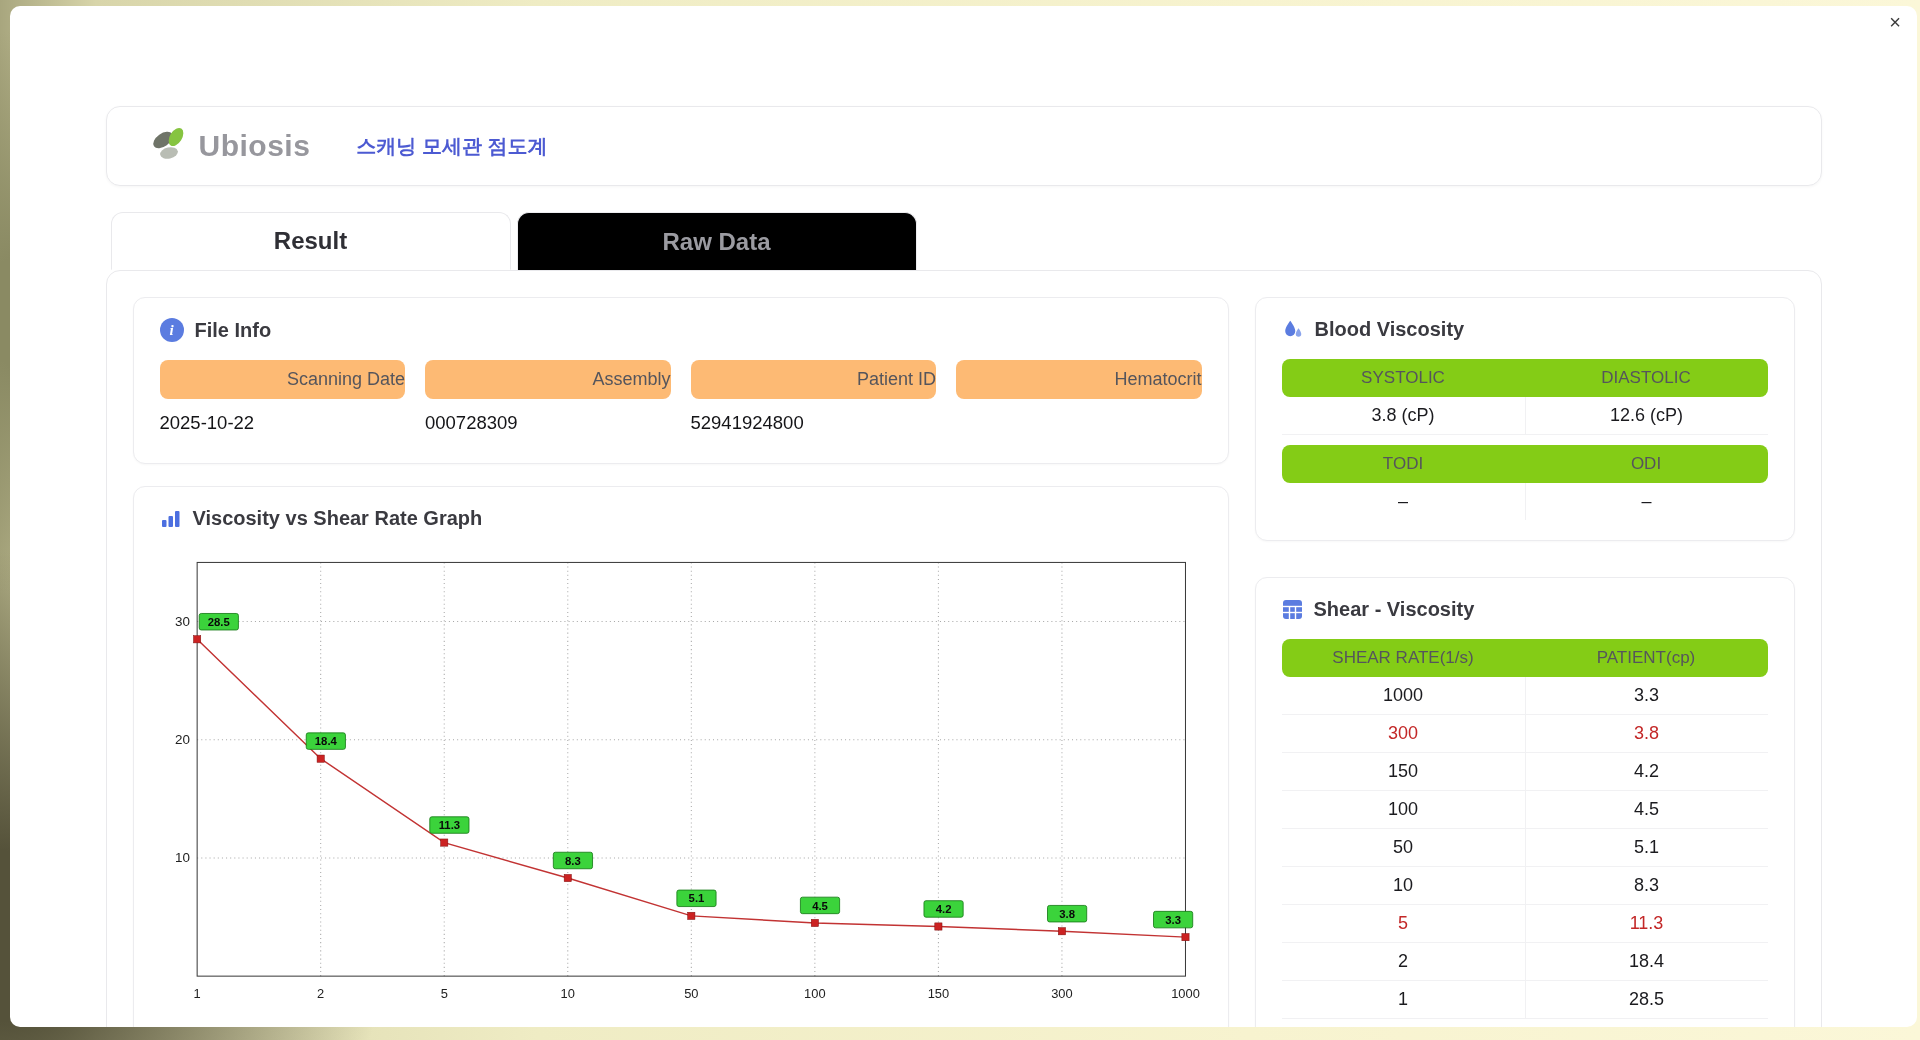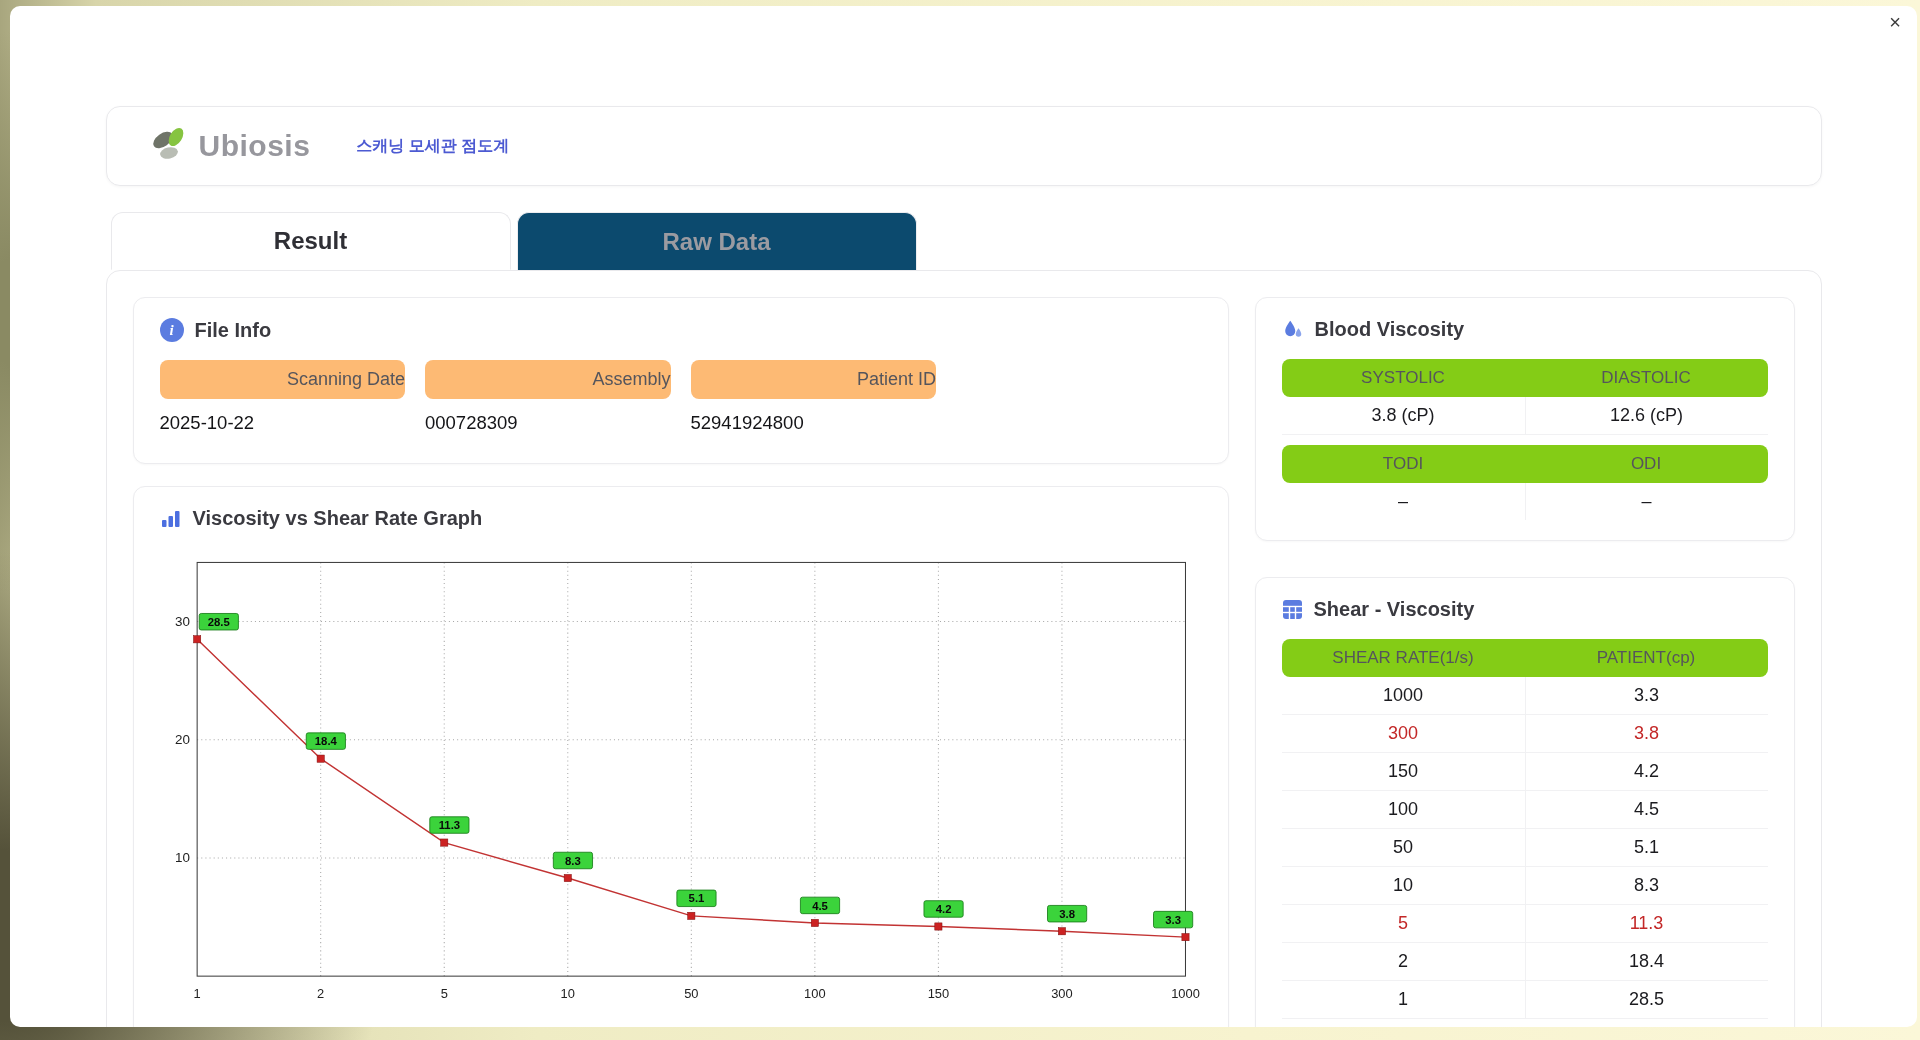--- a/index.html
+++ b/index.html
@@ -16,29 +16,29 @@
   .close-btn { position:absolute; top:6px; right:16px; font-size:20px; color:#3c3c3c;
     cursor:pointer; line-height:1; z-index:10; }
 
   .container { width:1716px; margin:100px auto 0; }
 
   
   .header-card { height:80px; background:#fff; border:1px solid #e9e9ec; border-radius:14px;
     display:flex; align-items:center; padding:0 42px; box-shadow:0 1px 3px rgba(0,0,0,.04); }
   .logo { display:flex; align-items:center; gap:4px; }
   .logo-text { font-size:30px; font-weight:600; color:#97979d; letter-spacing:.5px; }
-  .app-title { margin-left:46px; font-size:16px; font-weight:700; color:#4c5ad2; }
+  .app-title { margin-left:46px; font-size:20px; font-weight:700; color:#4c5ad2; }
 
   
   .tabs { display:flex; gap:6px; margin-top:26px; padding-left:5px; position:relative; z-index:2; }
   .tab { width:400px; height:58px; display:flex; align-items:center; justify-content:center;
     font-size:24px; border-radius:12px 12px 0 0; cursor:pointer; }
   .tab.active { background:#fff; border:1px solid #e9e9ec; border-bottom:1px solid #fff;
     margin-bottom:-1px; color:#2f2f35; font-weight:700; }
-  .tab.inactive { background:#0c4a6e; border:1px solid #ededf0; border-bottom:none;
+  .tab.inactive { background:#000000; border:1px solid #ededf0; border-bottom:none;
     color:#9b9ba1; font-weight:600; }
 
   
   .content-card { position:relative; background:#fff; border:1px solid #e9e9ec;
     border-radius:14px; padding:26px; display:flex; gap:26px; min-height:778px; }
   .col-left { flex:1; display:flex; flex-direction:column; gap:22px; }
   .col-right { width:540px; display:flex; flex-direction:column; gap:36px; }
 
   .card { background:#fff; border:1px solid #ececef; border-radius:12px;
     padding:20px 26px; box-shadow:0 1px 2px rgba(0,0,0,.03); }
@@ -121,20 +121,21 @@
             </div>
             <div class="field">
               <div class="field-label">Assembly</div>
               <div class="field-value">000728309</div>
             </div>
             <div class="field">
               <div class="field-label">Patient ID</div>
               <div class="field-value">52941924800</div>
             </div>
             <div class="field">
+              <div class="field-label">Hematocrit</div>
               <div class="field-value"></div>
             </div>
           </div>
         </div>
 
         <div class="card" style="flex:1;">
           <div class="card-title">
             <span class="ic">
               <svg width="22" height="20" viewBox="0 0 22 20">
                 <rect x="2" y="11" width="4.5" height="7" rx="1" fill="#4c6fe0"></rect>

